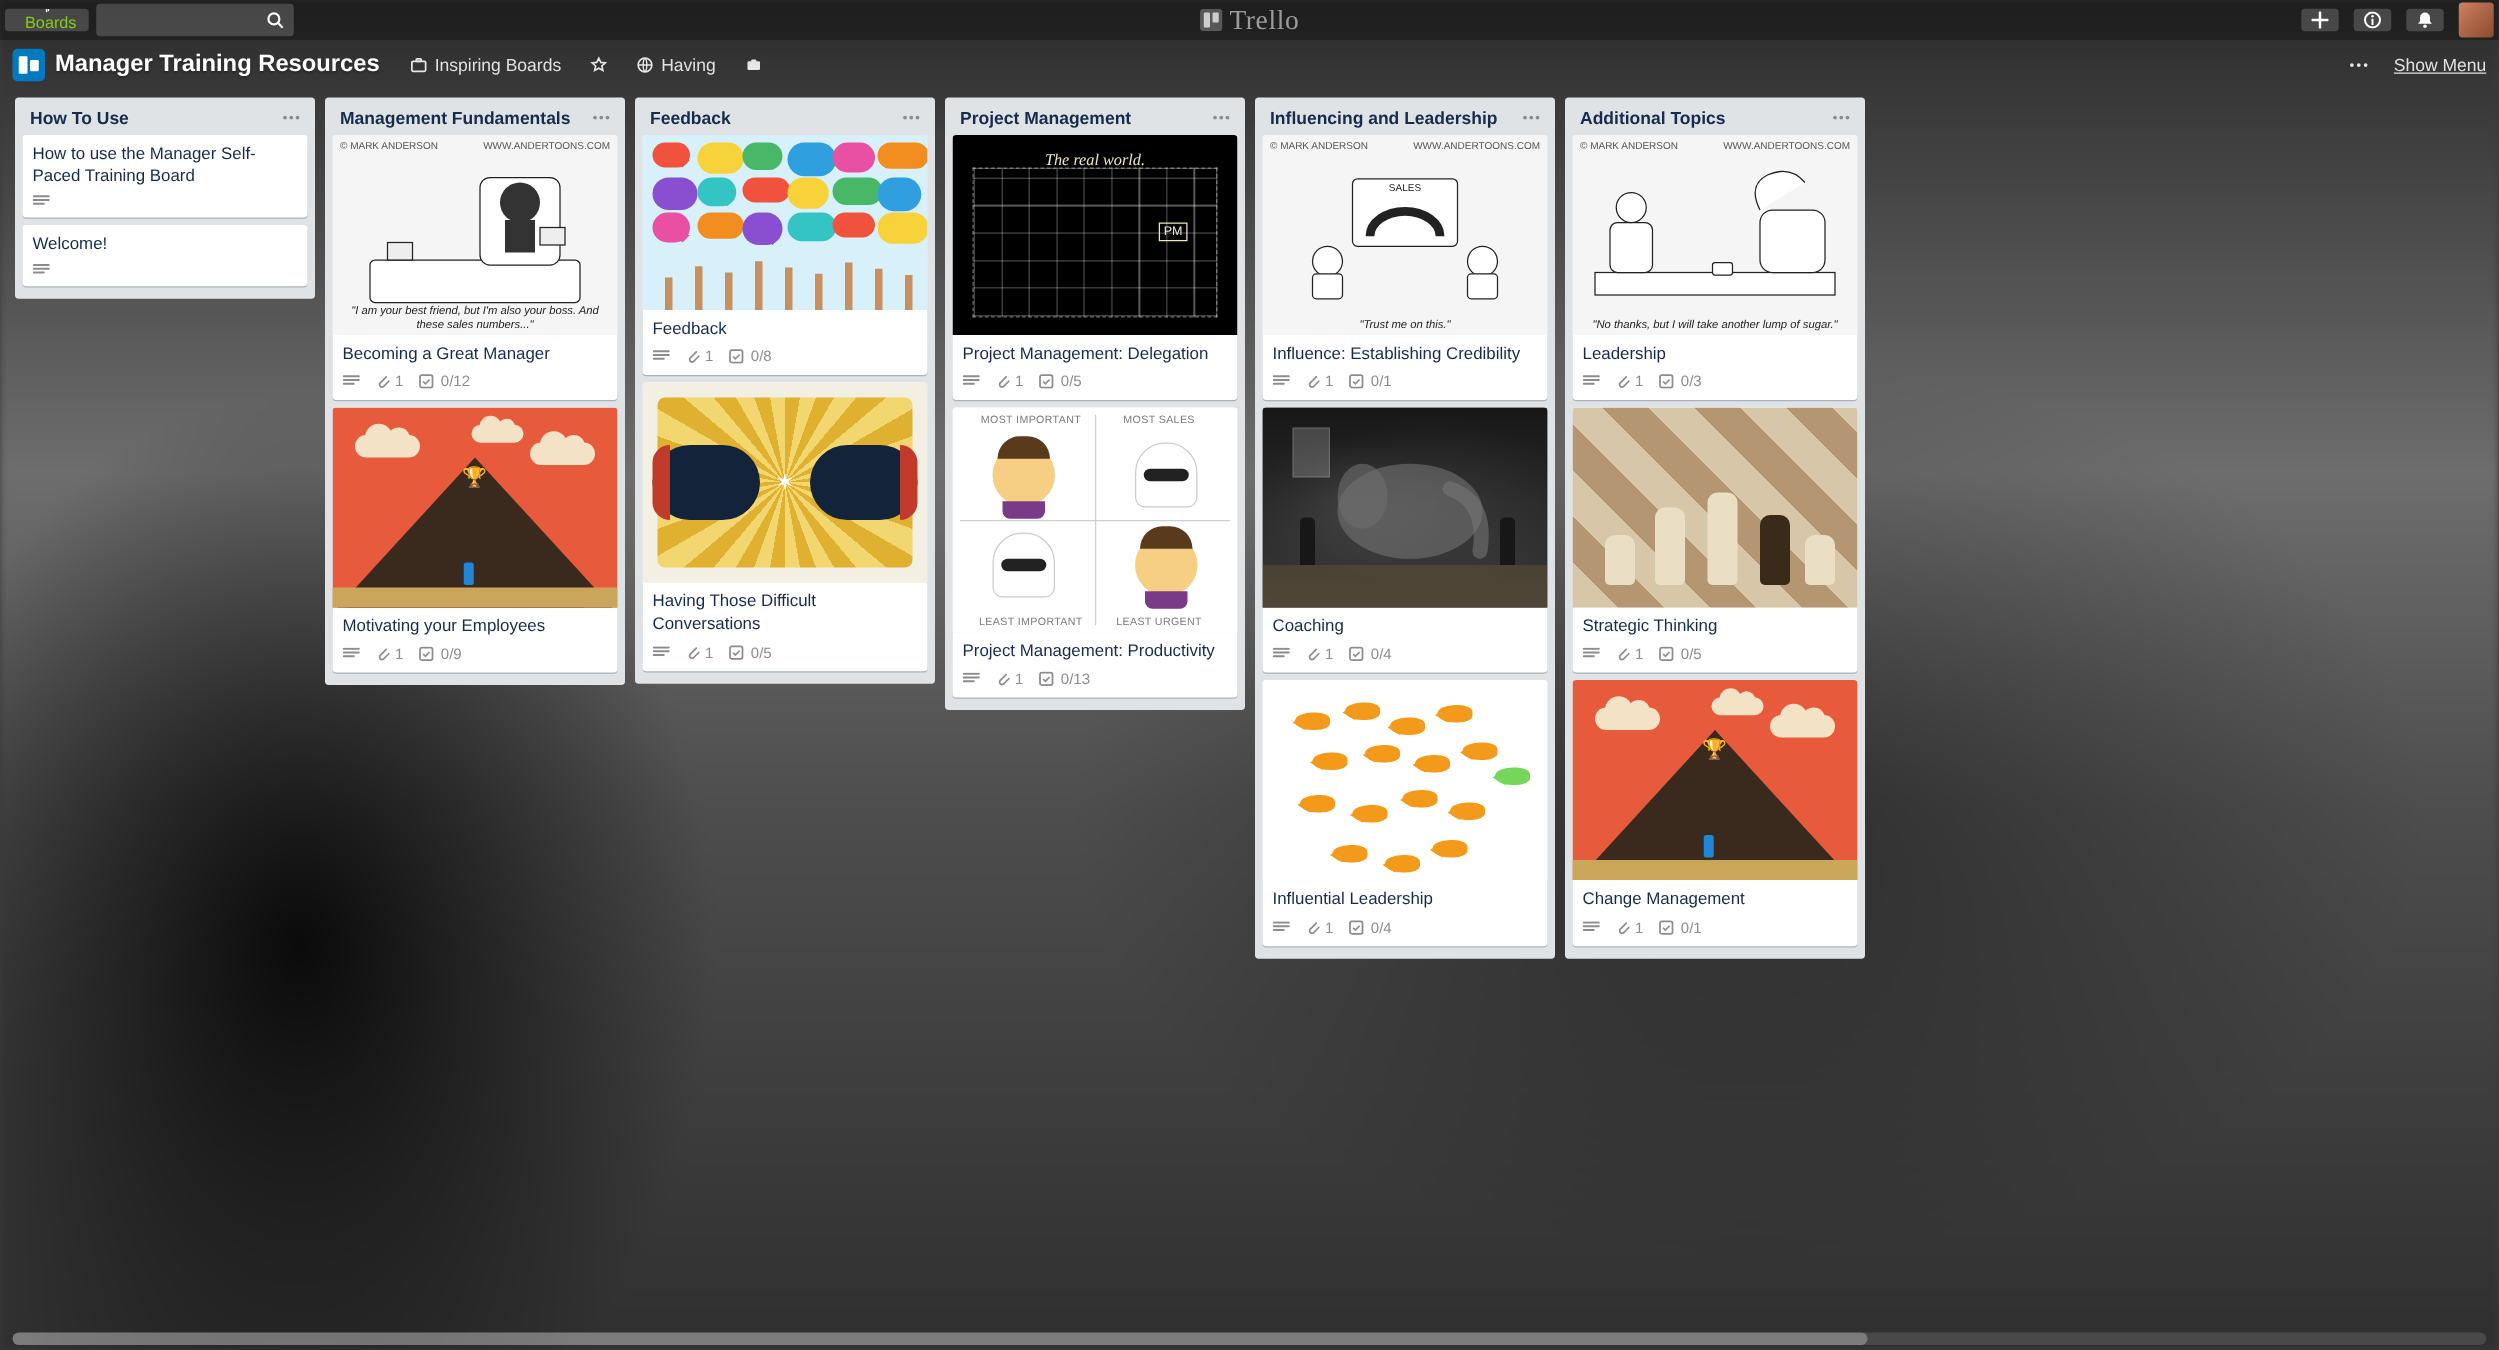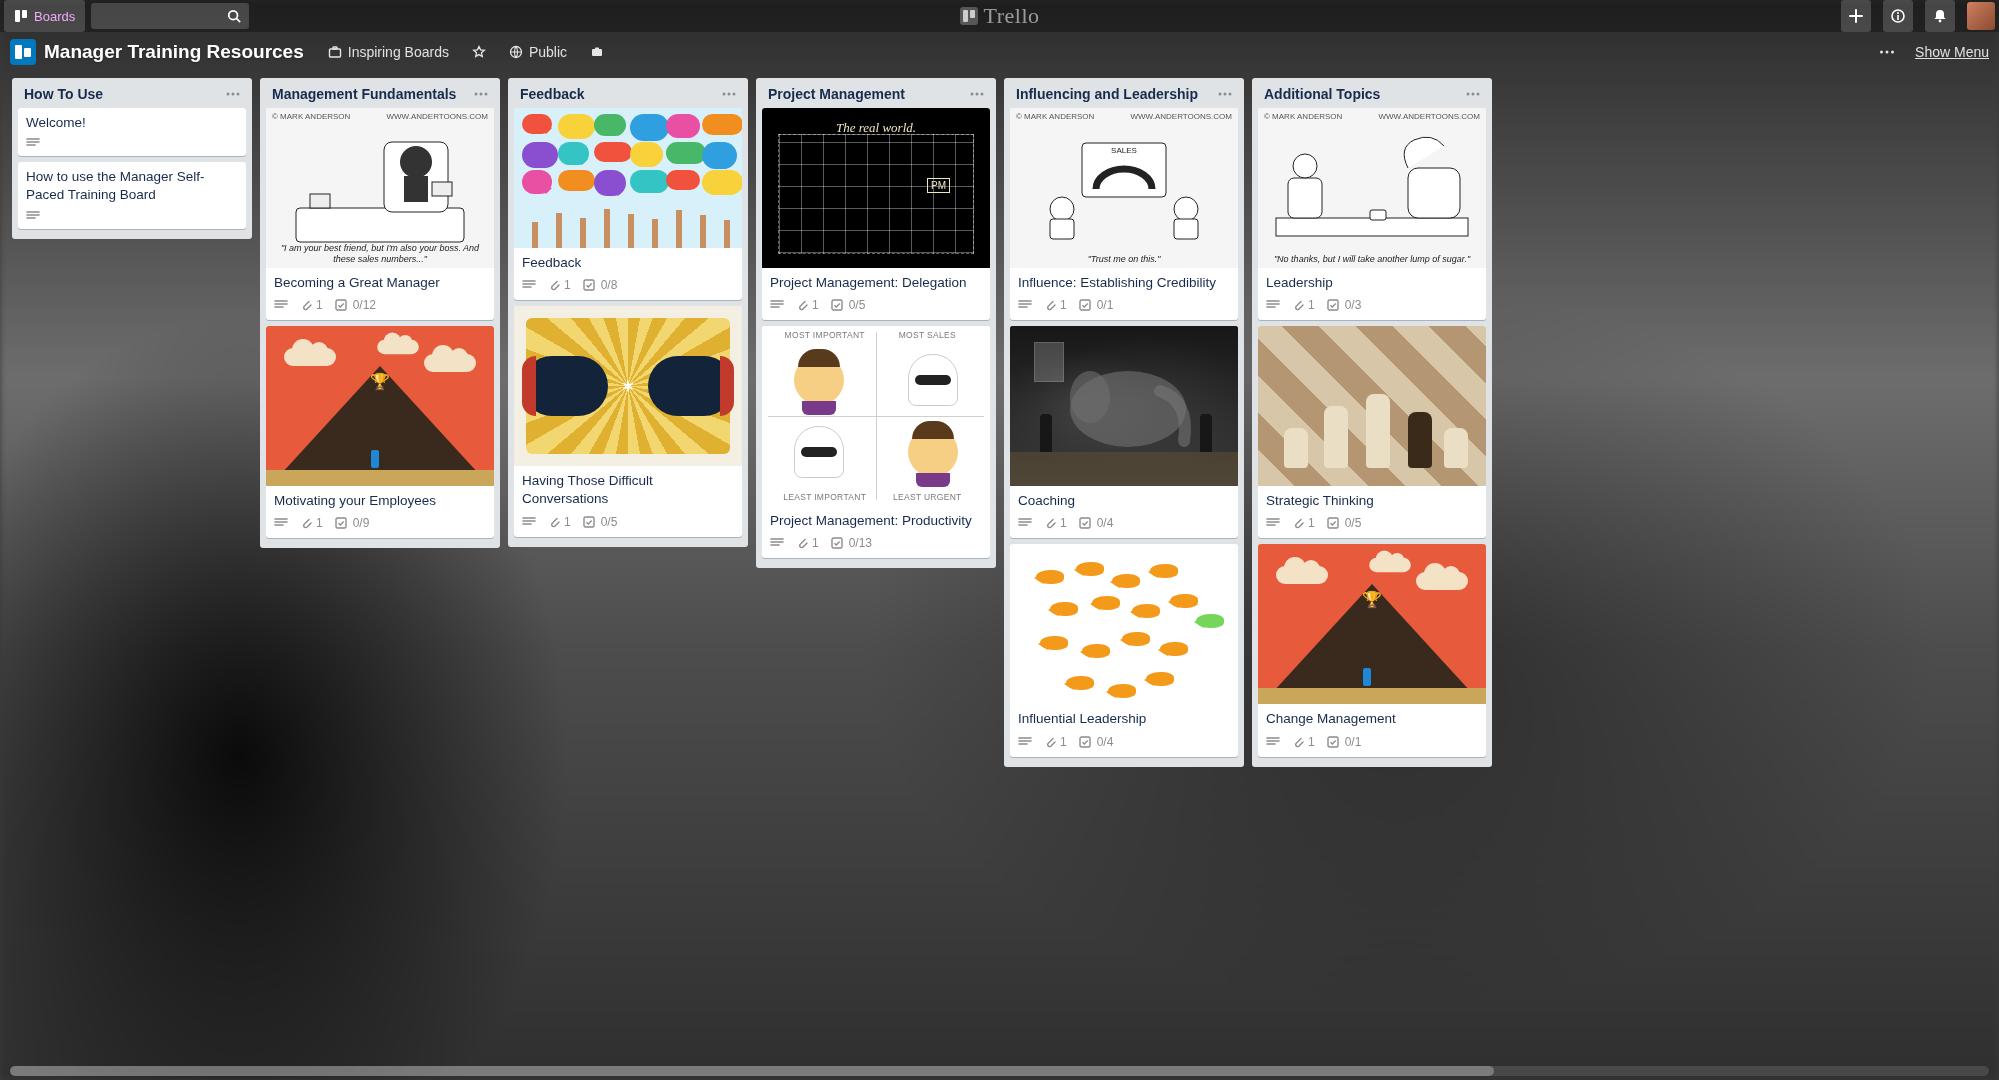--- a/index.html
+++ b/index.html
@@ -25,24 +25,25 @@
     background: rgba(0,0,0,0.3);
     display: flex;
     align-items: center;
     padding: 0 4px;
     color: #d6dadc;
     font-size: 13px;
     z-index: 2;
   }
   .topbar .btn {
     display: inline-flex; align-items: center; justify-content: center;
-    height: 32px; border-radius: 3px;
+    height: 18px; border-radius: 3px;
     background: rgba(255,255,255,0.18);
-    color: #f0abfc; padding: 0 10px; margin-right: 6px;
+    color: #84cc16; padding: 0 10px; margin-right: 6px;
     cursor: pointer;
+    flex-direction: column;
   }
   .topbar .btn.icon-only { width: 30px; padding: 0; }
   .topbar .search {
     width: 158px; height: 26px;
     background: rgba(255,255,255,0.18);
     border-radius: 3px; margin-right: 6px;
     display: flex; align-items: center; justify-content: flex-end;
     padding: 0 8px; color: #fff; cursor: text;
   }
   .topbar .center-logo {
@@ -298,21 +299,21 @@
   <div class="chip icon-only">
     <svg width="14" height="14" viewBox="0 0 14 14">
         <path d="M7 1.5l1.6 3.4 3.7.4-2.8 2.5.8 3.6L7 9.6 3.7 11.4l.8-3.6L1.7 5.3l3.7-.4L7 1.5Z" fill="none" stroke="#e6e6e6" stroke-width="1.3"></path>
       </svg>
   </div>
   <div class="chip">
     <svg width="14" height="14" viewBox="0 0 14 14">
         <circle cx="7" cy="7" r="5.5" fill="none" stroke="#e6e6e6" stroke-width="1.3"></circle>
         <path d="M1.5 7h11M7 1.5c2 2 2 9 0 11M7 1.5c-2 2-2 9 0 11" fill="none" stroke="#e6e6e6" stroke-width="1.1"></path>
       </svg>
-    <span>Public</span>
+    <span>Having</span>
   </div>
   <div class="chip icon-only">
     <svg width="14" height="14" viewBox="0 0 14 14">
         <rect x="2" y="4" width="10" height="7" rx="1" fill="#e6e6e6"></rect>
         <rect x="5" y="2.5" width="4" height="2" rx="0.6" fill="#e6e6e6"></rect>
       </svg>
   </div>
 
   <div class="right">
     <div class="chip icon-only">
@@ -332,32 +333,32 @@
         <span class="list-menu">
           <svg width="14" height="4" viewBox="0 0 14 4">
             <circle cx="2" cy="2" r="1.5" fill="#8c8c8c"></circle>
             <circle cx="7" cy="2" r="1.5" fill="#8c8c8c"></circle>
             <circle cx="12" cy="2" r="1.5" fill="#8c8c8c"></circle>
           </svg>
         </span>
       </div>
       <div class="card">
         <div class="card-body">
+          <div class="card-title">How to use the Manager Self-Paced Training Board</div>
+          <div class="badges">
+            <span class="badge">
+              <svg width="14" height="10" viewBox="0 0 14 10">
+                <path d="M1 1h12M1 4h12M1 7h8" stroke="#8c8c8c" stroke-width="1.6" stroke-linecap="round"></path>
+              </svg>
+            </span>
+          </div>
+        </div>
+      </div><div class="card">
+        <div class="card-body">
           <div class="card-title">Welcome!</div>
-          <div class="badges">
-            <span class="badge">
-              <svg width="14" height="10" viewBox="0 0 14 10">
-                <path d="M1 1h12M1 4h12M1 7h8" stroke="#8c8c8c" stroke-width="1.6" stroke-linecap="round"></path>
-              </svg>
-            </span>
-          </div>
-        </div>
-      </div><div class="card">
-        <div class="card-body">
-          <div class="card-title">How to use the Manager Self-Paced Training Board</div>
           <div class="badges">
             <span class="badge">
               <svg width="14" height="10" viewBox="0 0 14 10">
                 <path d="M1 1h12M1 4h12M1 7h8" stroke="#8c8c8c" stroke-width="1.6" stroke-linecap="round"></path>
               </svg>
             </span>
           </div>
         </div>
       </div>
     </div><div class="list">

